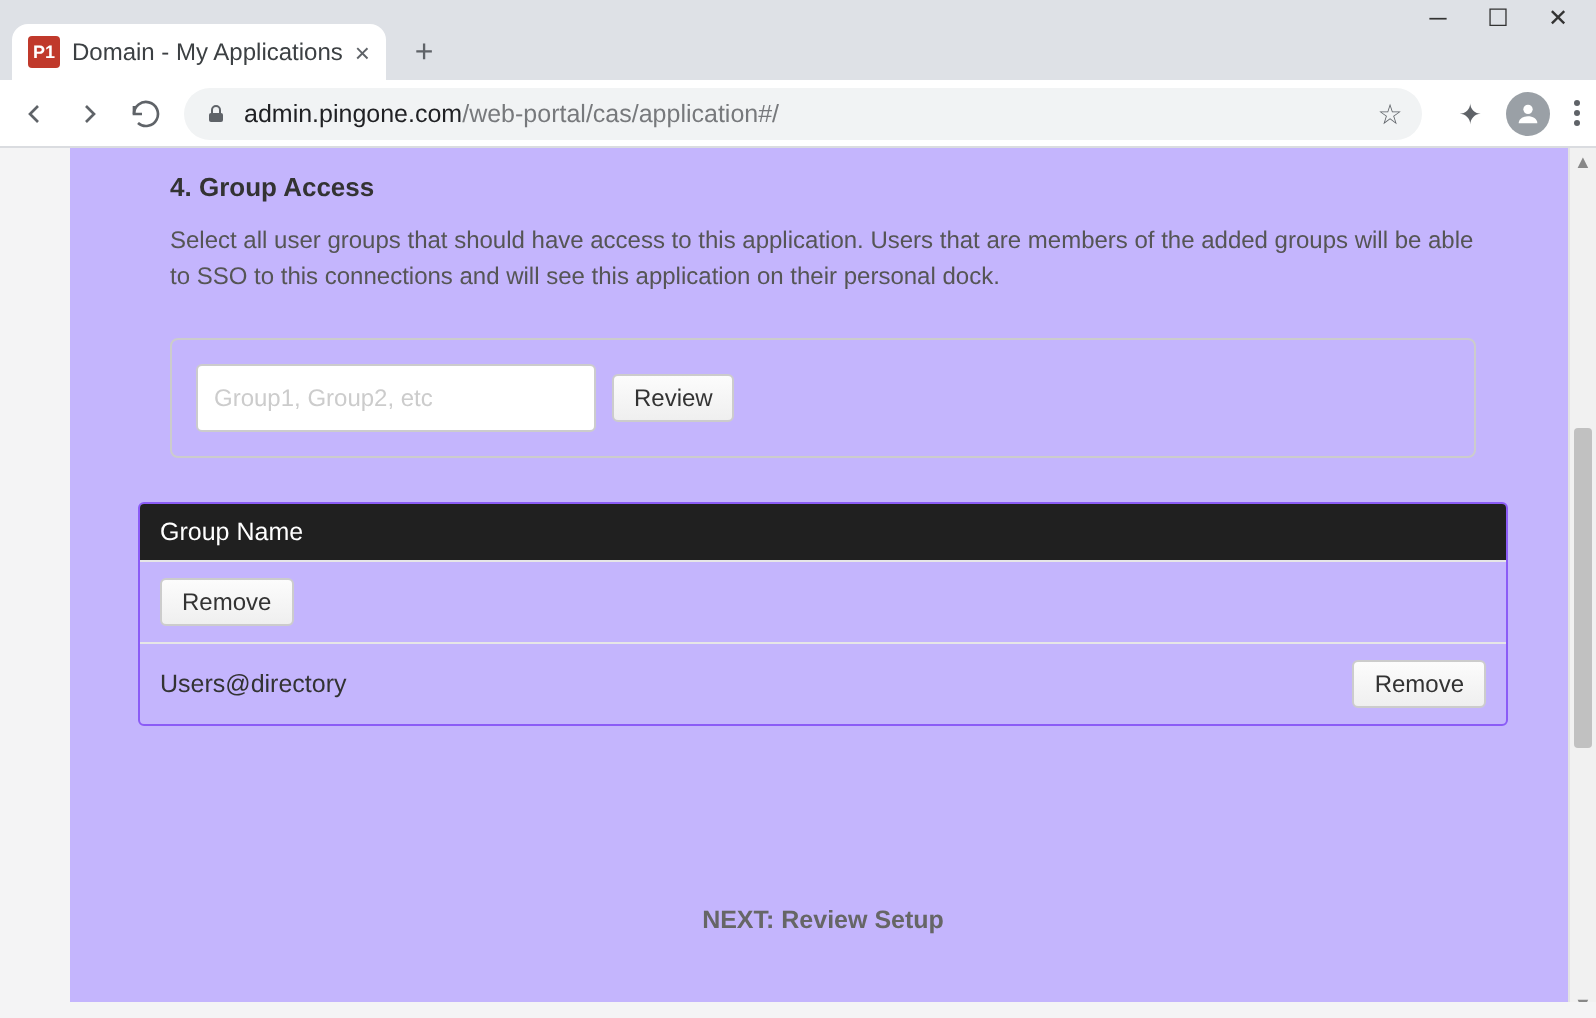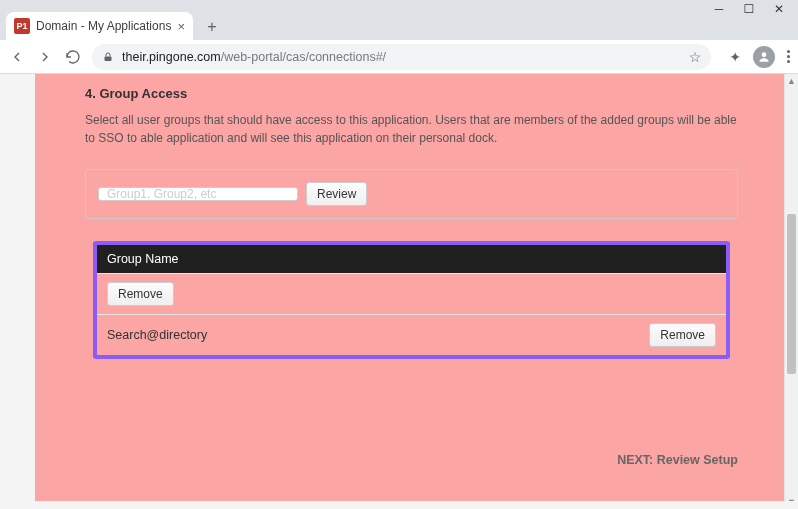--- a/index.html
+++ b/index.html
@@ -27,36 +27,36 @@
   .urlbar .url-text .dim { color: #77797c; }
   .tb-right { display: flex; align-items: center; gap: 12px; margin-left: 8px; }
   .avatar-circle { width: 22px; height: 22px; border-radius: 50%; background: #9aa0a6; display: flex; align-items: center; justify-content: center; }
   .avatar-circle svg { width: 14px; height: 14px; fill: #fff; }
   .kebab { display: flex; flex-direction: column; gap: 2px; }
   .kebab span { width: 3px; height: 3px; background: #5f6368; border-radius: 50%; }
 
   
   .viewport { flex: 1; background: #f4f4f5; position: relative; overflow: hidden; }
   .page-wrap { position: absolute; left: 35px; right: 10px; top: 0; bottom: 0; display: flex; }
-  .panel { background: #fca5a5; flex: 1; padding: 10px 18px 24px 18px; position: relative; }
+  .panel { background: #c4b5fd; flex: 1; padding: 10px 18px 24px 18px; position: relative; }
   .section-title { font-size: 13px; font-weight: bold; color: #333; margin: 2px 0 10px 32px; }
   .description { font-size: 12px; color: #555; line-height: 1.5; margin-left: 32px; margin-right: 20px; margin-bottom: 22px; }
 
   .search-box { margin: 0 32px 22px 32px; border: 1px solid #ccc; border-radius: 4px; padding: 12px; display: flex; gap: 8px; align-items: center; }
-  .search-box input { width: 200px; height: 14px; border: 1px solid #ccc; border-radius: 3px; padding: 0 8px; font-size: 12px; color: #333; }
+  .search-box input { width: 200px; height: 34px; border: 1px solid #ccc; border-radius: 3px; padding: 0 8px; font-size: 12px; color: #333; }
   .search-box input::placeholder { color: #ccc; }
   .btn { background: linear-gradient(#fcfcfc, #efefef); border: 1px solid #ccc; border-radius: 3px; padding: 4px 10px; font-size: 12px; color: #333; cursor: pointer; }
 
-  .table { margin: 0 40px; border: 4px solid #8b5cf6; border-radius: 3px; overflow: hidden; }
+  .table { margin: 0 16px; border: 1px solid #8b5cf6; border-radius: 3px; overflow: hidden; }
   .thead { background: #202020; color: #fff; font-size: 12.5px; padding: 7px 10px; }
   .trow { display: flex; align-items: center; padding: 8px 10px; border-top: 1px solid #e6e6e6; font-size: 12.5px; color: #333; }
   .trow .cell-name { flex: 1; }
   .trow .btn { padding: 4px 10px; }
 
-  .footer-row { position: absolute; left: 50px; right: 50px; bottom: 42px; display: flex; align-items: center; justify-content: flex-end; }
+  .footer-row { position: absolute; left: 50px; right: 50px; bottom: 42px; display: flex; align-items: center; justify-content: center; }
   .next-label { font-size: 12.5px; font-weight: bold; color: #666; }
   .btn-primary { background: #2e6da4; border: 1px solid #245682; color: #fff; border-radius: 3px; padding: 6px 12px; font-size: 12.5px; cursor: pointer; }
 
   .scrollbar { position: absolute; right: 0; top: 0; bottom: 0; width: 14px; background: #f1f1f1; border-left: 1px solid #e3e3e3; }
   .scrollbar .thumb { position: absolute; left: 2px; right: 2px; top: 140px; height: 160px; background: #c1c1c1; border-radius: 2px; }
   .scrollbar .arrow { position: absolute; left: 0; right: 0; height: 14px; display:flex; align-items:center; justify-content:center; color:#888; font-size:9px;}
   .scrollbar .arrow.up { top: 0; }
   .scrollbar .arrow.down { bottom: 0; }
 
   .page-bottom { position: absolute; left: 0; right: 0; bottom: 0; height: 8px; background: #f4f4f5; }
@@ -98,21 +98,21 @@
           <polyline points="3 6 3 12 9 12" fill="none"></polyline>
         </svg>
     </div>
     <div class="urlbar">
       <span class="lock">
         <svg viewBox="0 0 24 24" width="12" height="12">
             <rect x="5" y="11" width="14" height="9" rx="2" fill="#5f6368"></rect>
             <path d="M8 11V8a4 4 0 0 1 8 0v3" fill="none" stroke="#5f6368" stroke-width="2"></path>
           </svg>
       </span>
-      <span class="url-text"><span>their.pingone.com</span><span class="dim">/web-portal/cas/connections#/</span></span>
+      <span class="url-text"><span>admin.pingone.com</span><span class="dim">/web-portal/cas/application#/</span></span>
       <span style="color:#5f6368;font-size:14px;">☆</span>
     </div>
     <div class="tb-right">
       <span style="color:#5f6368;font-size:14px;">✦</span>
       <span class="avatar-circle">
         <svg viewBox="0 0 24 24">
             <circle cx="12" cy="8" r="4"></circle>
             <path d="M4 20c0-4 4-6 8-6s8 2 8 6"></path>
           </svg>
       </span>
@@ -123,34 +123,34 @@
         </div>
     </div>
   </div>
 </div>
 
 <div class="viewport">
   <div class="page-wrap">
     <div class="panel">
 
       <div class="section-title">4. Group Access</div>
-      <div class="description">Select all user groups that should have access to this application. Users that are members of the added groups will be able to SSO to able application and will see this application on their personal dock.</div>
+      <div class="description">Select all user groups that should have access to this application. Users that are members of the added groups will be able to SSO to this connections and will see this application on their personal dock.</div>
 
       <div class="search-box">
         <input type="text" placeholder="Group1, Group2, etc" style="">
         <button class="btn">Review</button>
       </div>
 
       <div class="table">
         <div class="thead">Group Name</div>
         <div class="trow">
           <button class="btn">Remove</button>
         </div>
         <div class="trow">
-          <div class="cell-name">Search@directory</div>
+          <div class="cell-name">Users@directory</div>
           <button class="btn">Remove</button>
         </div>
       </div>
 
       <div class="footer-row">
         <div class="next-label">NEXT: Review Setup</div>
       </div>
 
     </div>
   </div>

